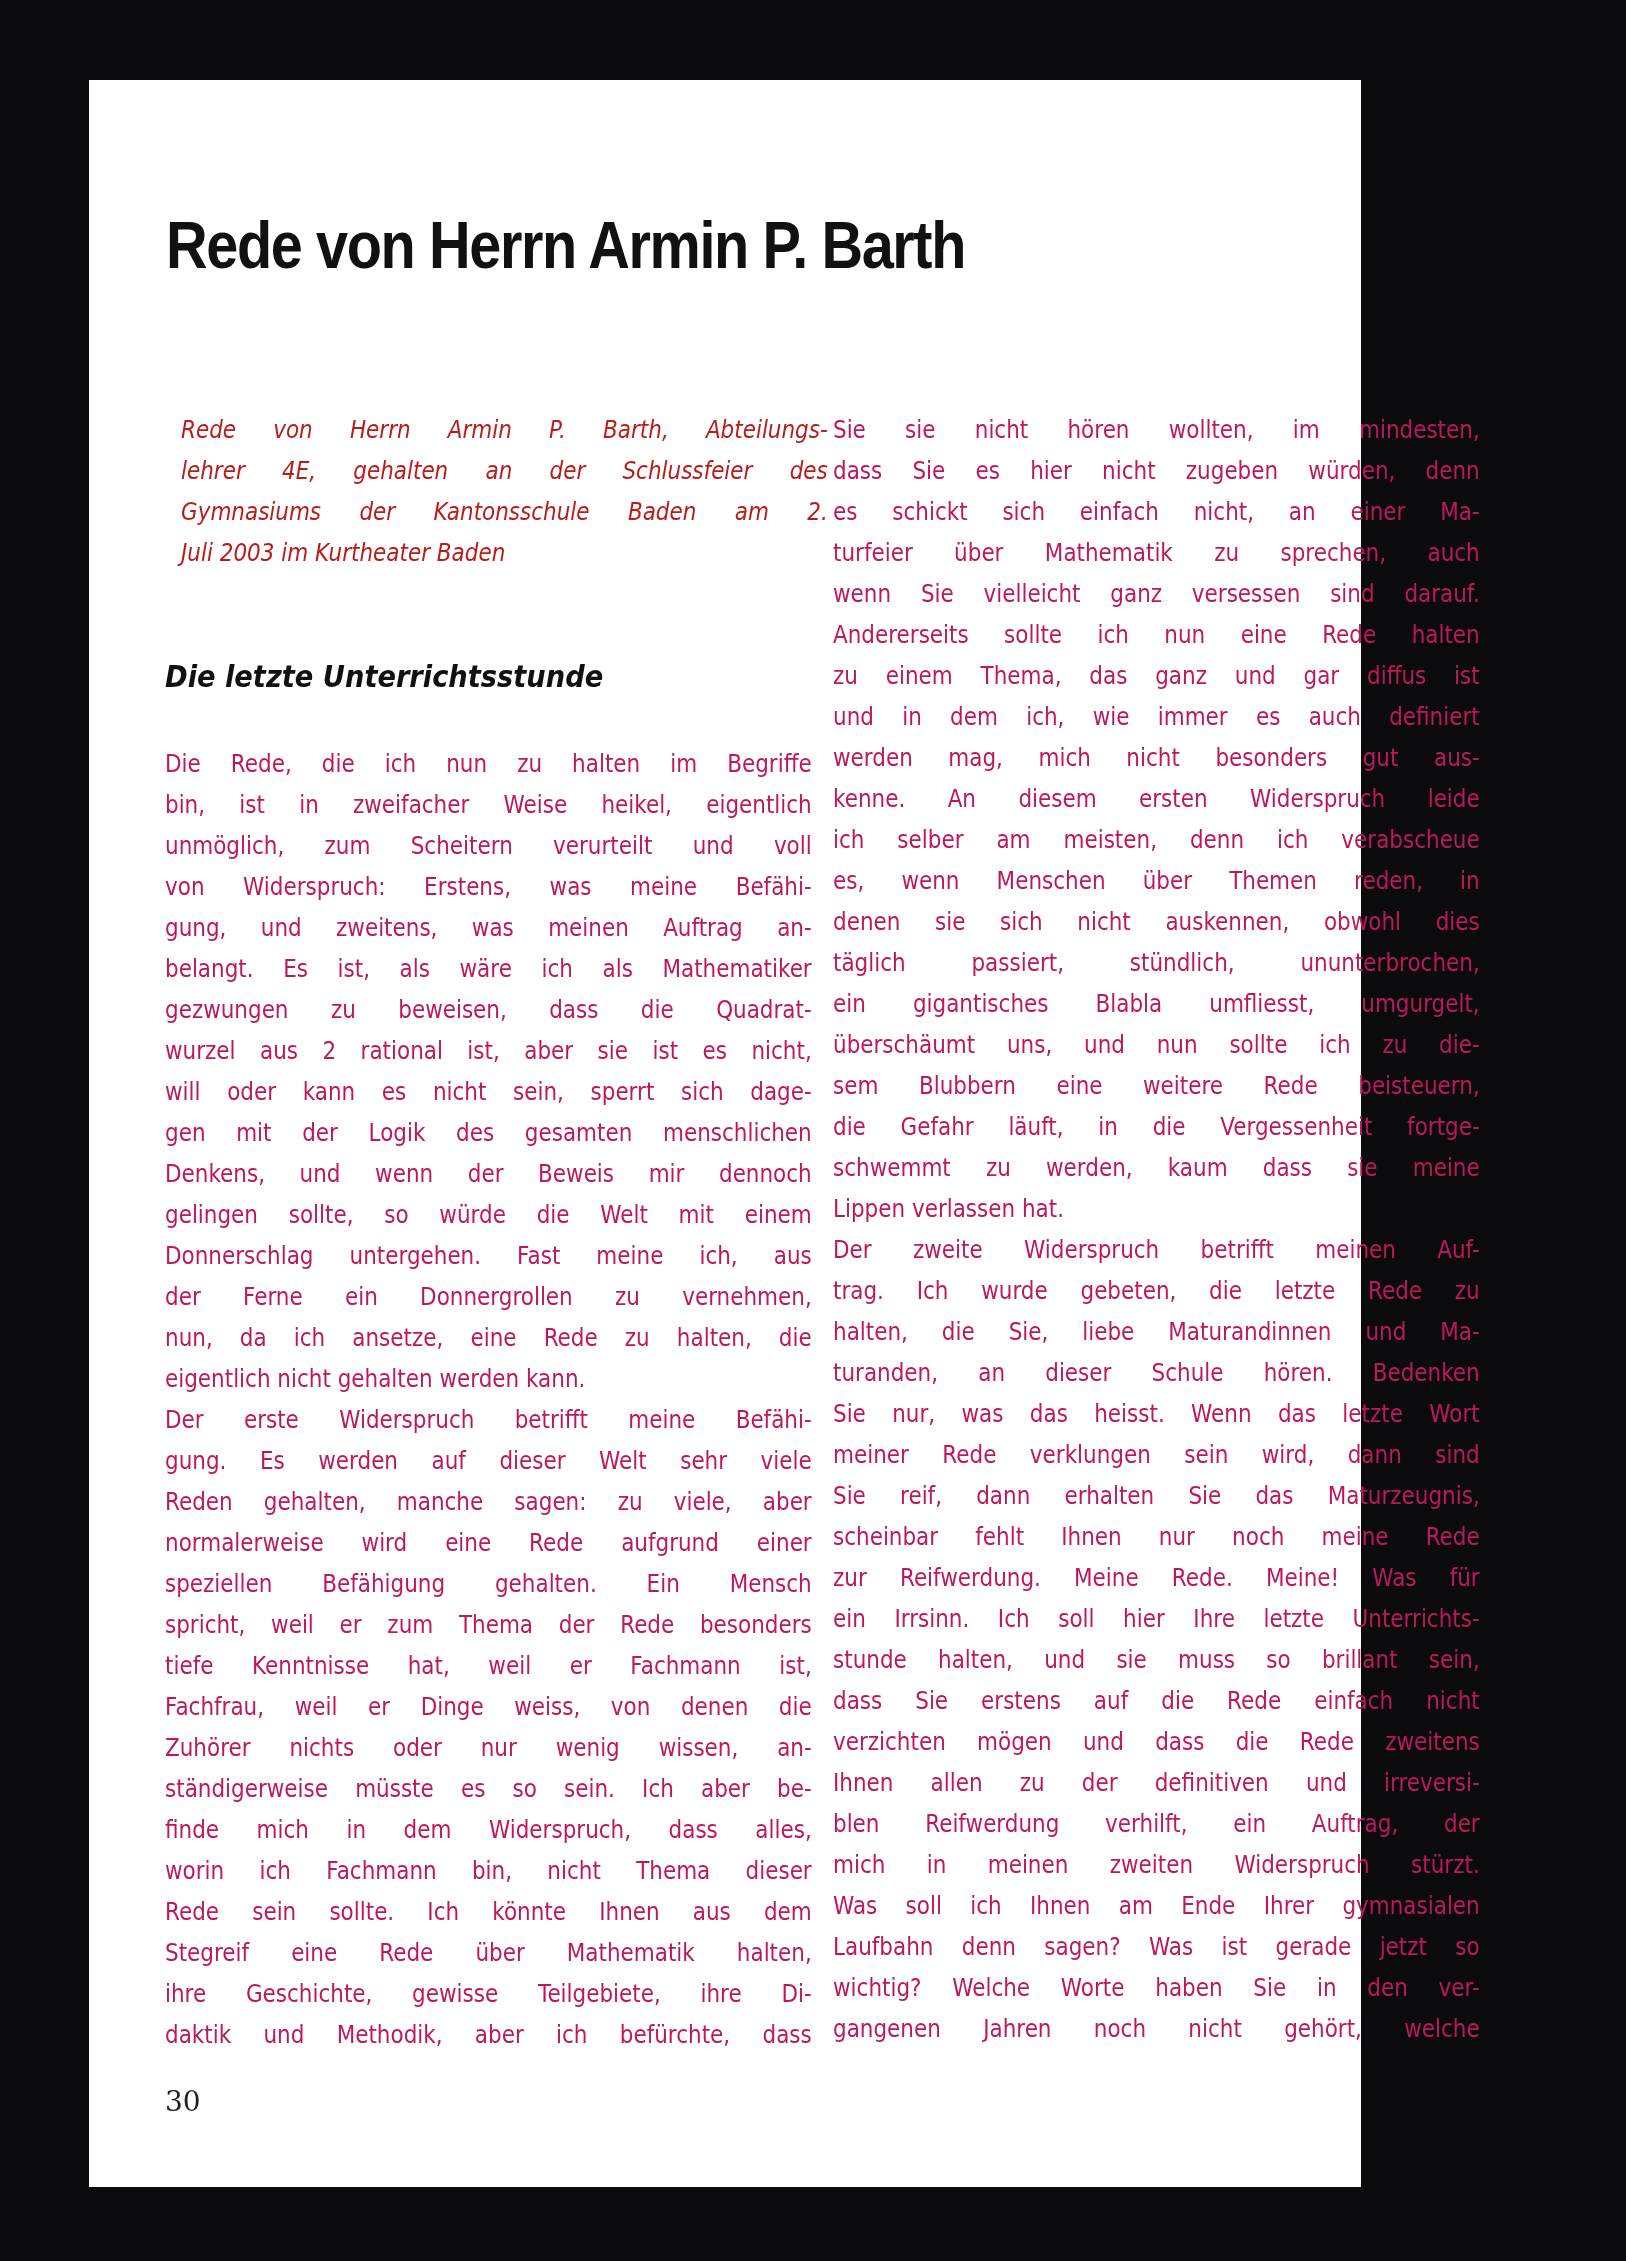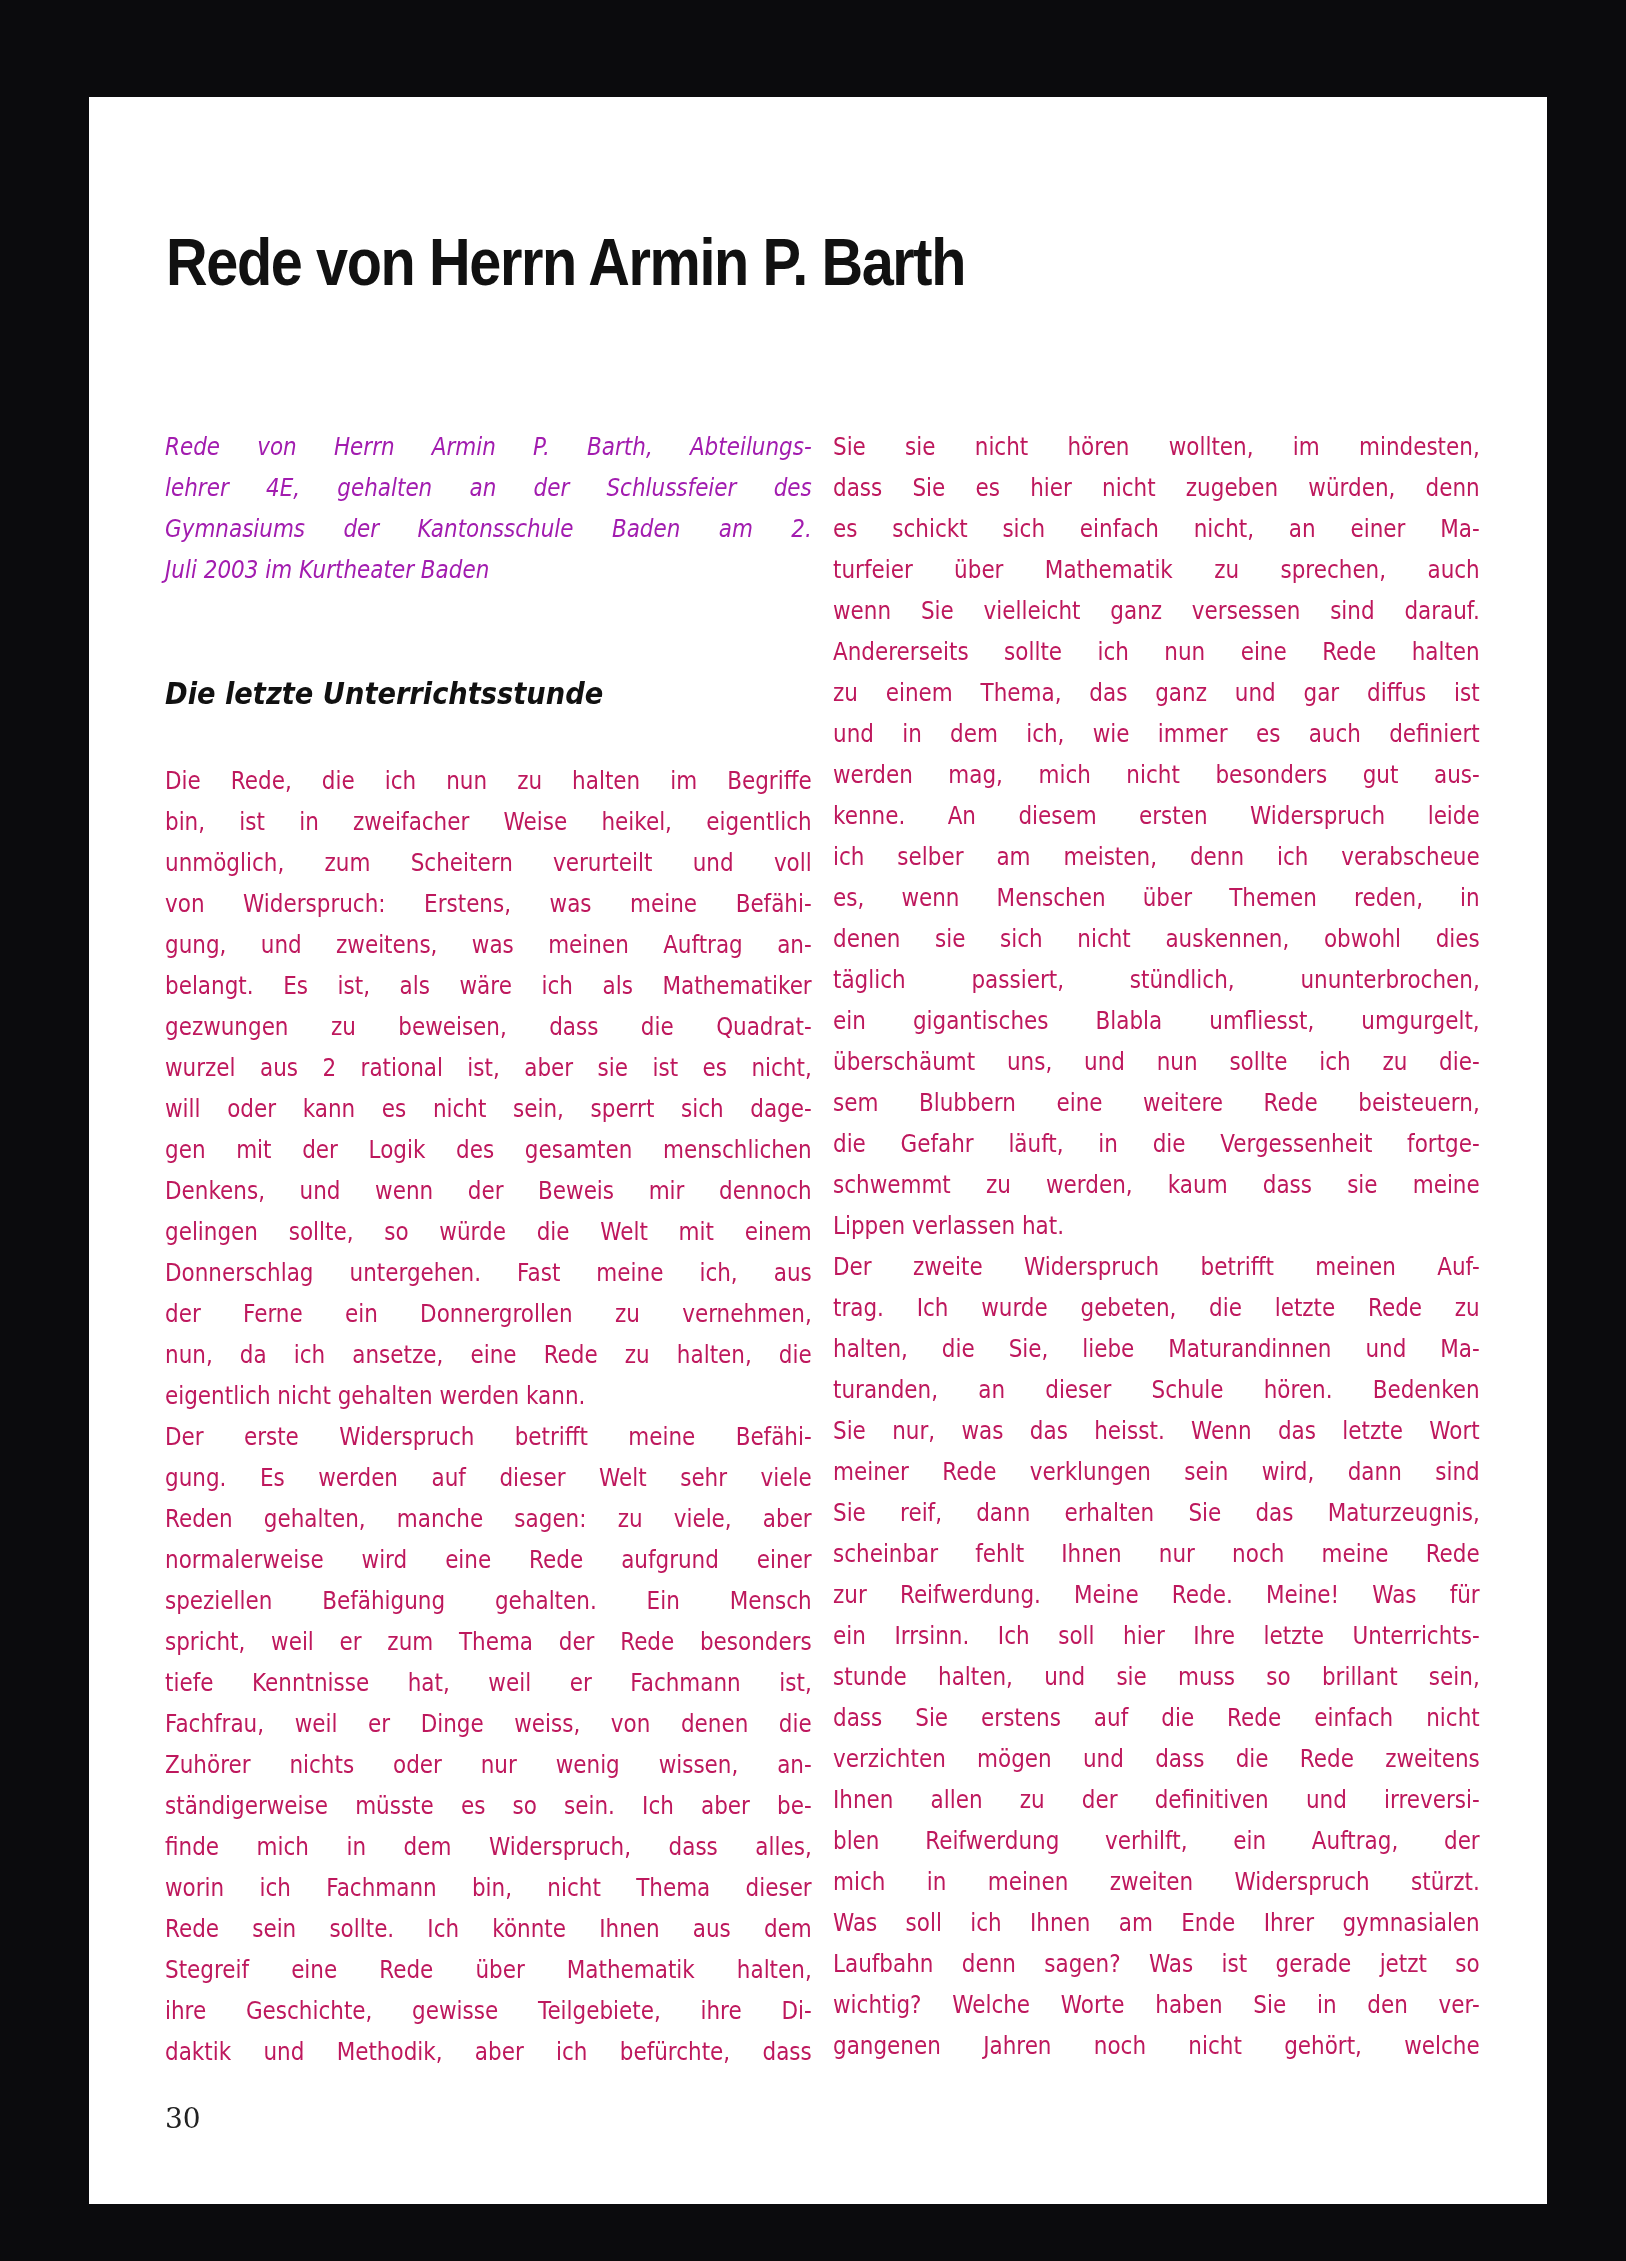--- a/index.html
+++ b/index.html
@@ -4,22 +4,22 @@
 <style>
   html, body { margin: 0; padding: 0; }
   body {
     width: 1627px; height: 2261px;
     background: #0b0b0d;
     position: relative;
     overflow: hidden;
   }
   .page {
     position: absolute;
-    left: 89px; top: 97px;
-    width: 1458px; height: 2107px;
+    left: 89px; top: 80px;
+    width: 1272px; height: 2107px;
     background: #ffffff;
   }
   .title {
     position: absolute;
     left: 77px; top: 126px;
     margin: 0;
     font-family: "Liberation Sans", sans-serif;
     font-weight: bold;
     font-size: 67px;
     letter-spacing: -1.6px;
@@ -45,21 +45,21 @@
     text-align-last: justify;
     white-space: nowrap;
     overflow: visible;
     transform: scaleX(0.86);
     transform-origin: left center;
     width: 752px;
   }
   .line.last {
     text-align-last: left;
   }
-  .intro { top: 329px; font-style: italic; color: #a21caf; }
+  .intro { top: 329px; font-style: italic; color: #b91c1c; margin-left: 16px; }
   .heading {
     position: absolute;
     left: 76px; top: 578px;
     margin: 0;
     font-family: "DejaVu Sans", sans-serif;
     font-style: italic;
     font-weight: bold;
     font-size: 31px;
     color: #111;
     transform: scaleX(0.88);

